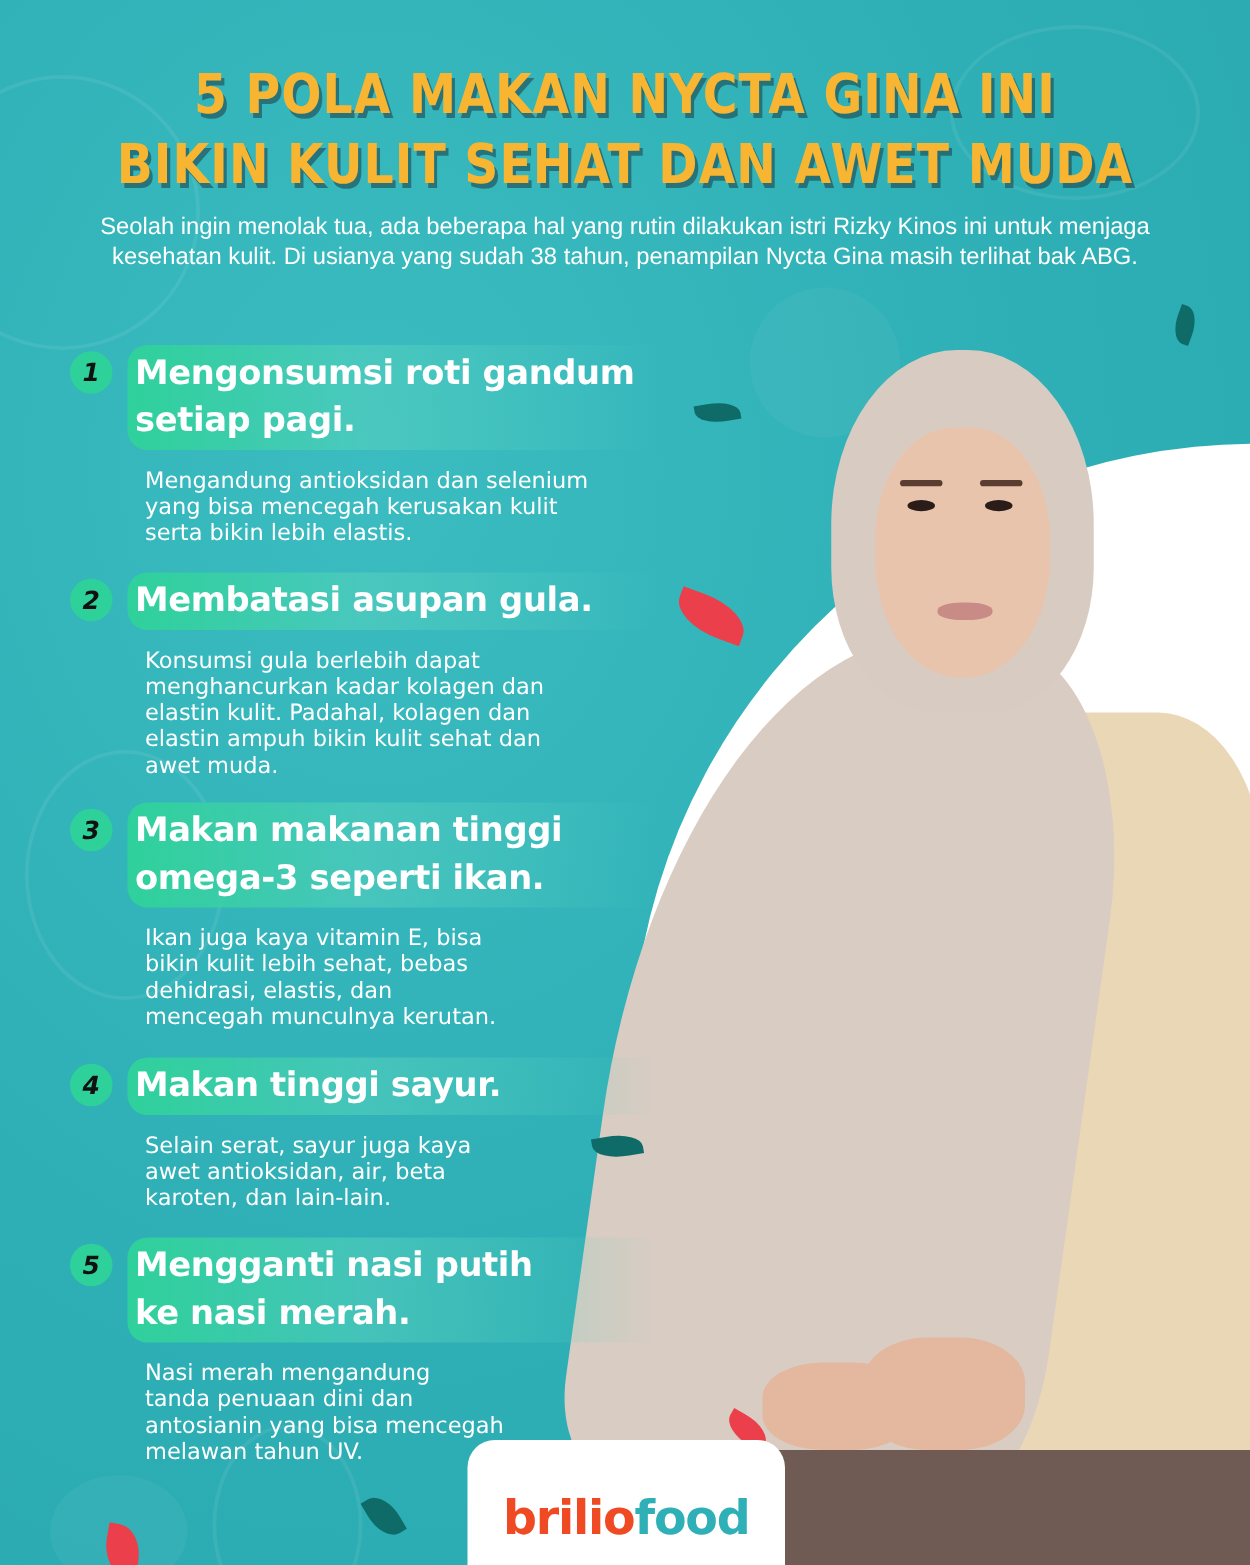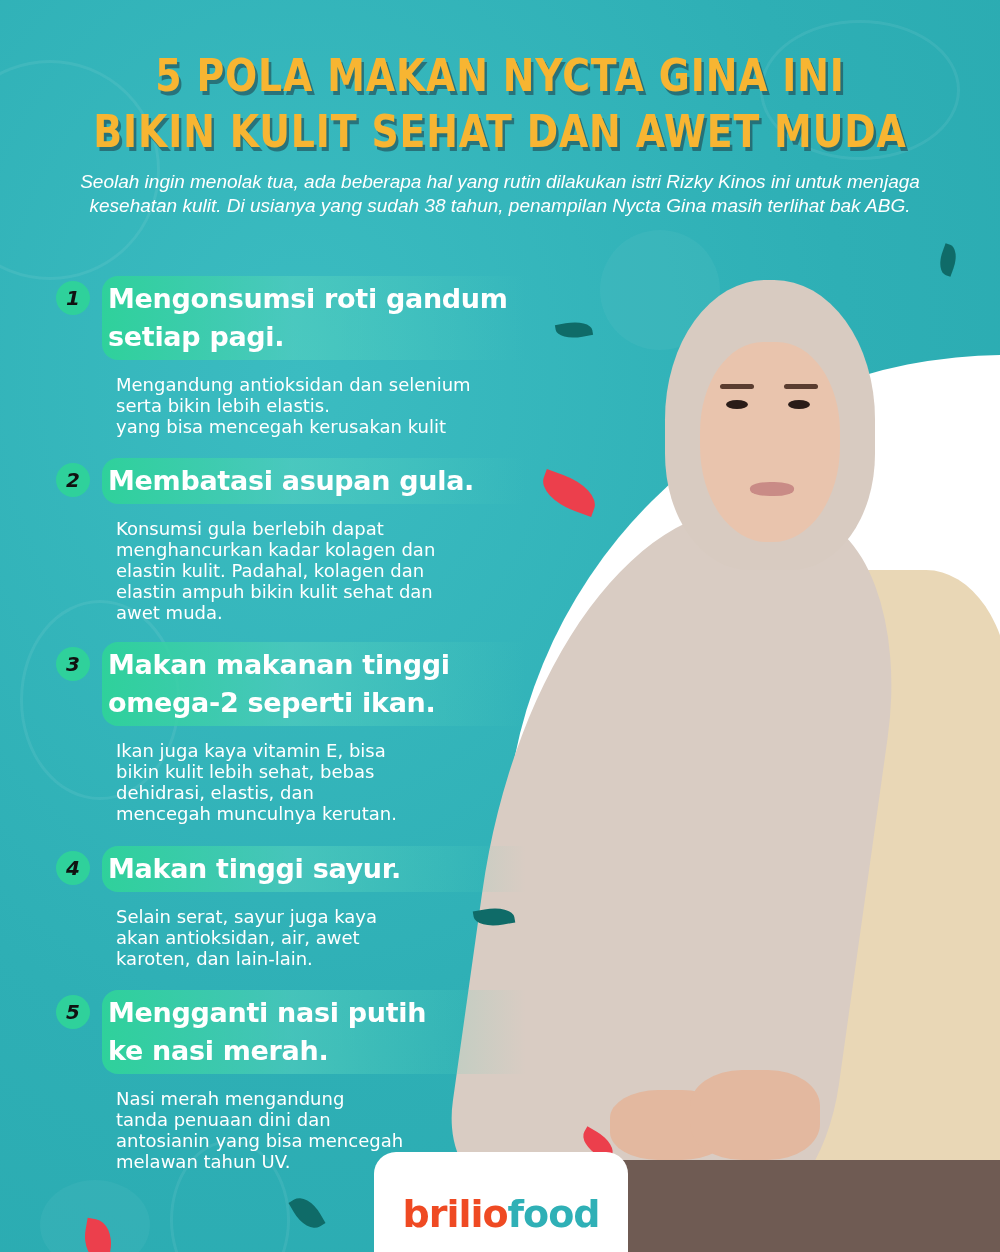--- a/index.html
+++ b/index.html
@@ -21,21 +21,21 @@
   .title {
     position: absolute; left: 0; top: 48px; width: 1000px; text-align: center;
     font-family: "DejaVu Sans", sans-serif; font-weight: 900;
     color: #f7b532; font-size: 44px; line-height: 56px; letter-spacing: 1px;
     text-shadow: 3px 4px 0 rgba(30,60,70,0.55);
     transform: scaleX(0.86);
   }
   .title span { display: block; }
   .intro {
     position: absolute; left: 60px; top: 170px; width: 880px; text-align: center;
-    color: #ffffff; font-style: italic; font-size: 19px; line-height: 24px;
+    color: #ffffff; font-size: 19px; line-height: 24px;
     font-family: "Liberation Sans", sans-serif;
   }
 
   
   .arc {
     position: absolute; left: 505px; top: 355px; width: 1000px; height: 1000px;
     background: #ffffff; border-radius: 50%;
   }
 
   
@@ -154,22 +154,22 @@
     <div class="head">
       <div class="banner"></div>
       <div class="num">1</div>
       <div class="head-text">
         <div>Mengonsumsi roti gandum</div>
         <div>setiap pagi.</div>
       </div>
     </div>
     <div class="desc">
       <div>Mengandung antioksidan dan selenium</div>
+      <div>yang bisa mencegah kerusakan kulit</div>
       <div>serta bikin lebih elastis.</div>
-      <div>yang bisa mencegah kerusakan kulit</div>
     </div>
   </div>
 
   <div class="item" style="top:458px;">
     <div class="head">
       <div class="banner"></div>
       <div class="num">2</div>
       <div class="head-text">
         <div>Membatasi asupan gula.</div>
       </div>
@@ -182,42 +182,42 @@
       <div>awet muda.</div>
     </div>
   </div>
 
   <div class="item" style="top:642px;">
     <div class="head">
       <div class="banner"></div>
       <div class="num">3</div>
       <div class="head-text">
         <div>Makan makanan tinggi</div>
-        <div>omega-2 seperti ikan.</div>
+        <div>omega-3 seperti ikan.</div>
       </div>
     </div>
     <div class="desc">
       <div>Ikan juga kaya vitamin E, bisa</div>
       <div>bikin kulit lebih sehat, bebas</div>
       <div>dehidrasi, elastis, dan</div>
       <div>mencegah munculnya kerutan.</div>
     </div>
   </div>
 
   <div class="item" style="top:846px;">
     <div class="head">
       <div class="banner"></div>
       <div class="num">4</div>
       <div class="head-text">
         <div>Makan tinggi sayur.</div>
       </div>
     </div>
     <div class="desc">
       <div>Selain serat, sayur juga kaya</div>
-      <div>akan antioksidan, air, awet</div>
+      <div>awet antioksidan, air, beta</div>
       <div>karoten, dan lain-lain.</div>
     </div>
   </div>
 
   <div class="item" style="top:990px;">
     <div class="head">
       <div class="banner"></div>
       <div class="num">5</div>
       <div class="head-text">
         <div>Mengganti nasi putih</div>

